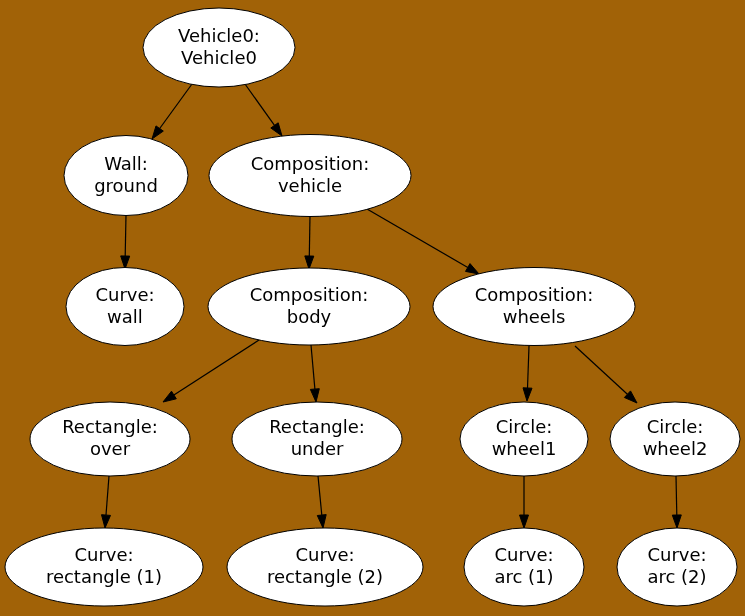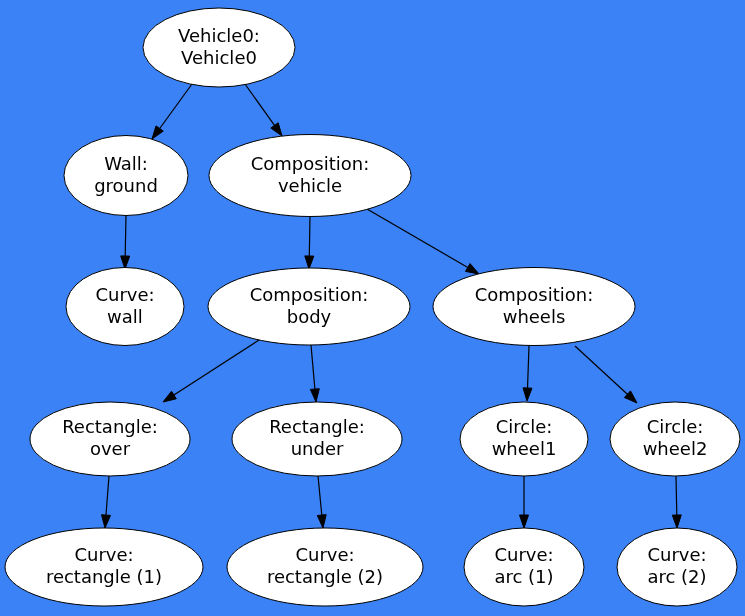--- a/index.html
+++ b/index.html
@@ -3,21 +3,21 @@
 <meta charset="utf-8">
 <style>
   html, body {
     margin: 0;
     padding: 0;
     background: #ffffff;
   }
   .canvas-wrap {
     width: 745px;
     height: 616px;
-    background: #3b82f6;
+    background: #a16207;
     overflow: hidden;
   }
   svg { display: block; }
   .node-ellipse {
     fill: #ffffff;
     stroke: #000000;
     stroke-width: 1;
   }
   .node-text {
     font-family: "DejaVu Sans", "Liberation Sans", sans-serif;

